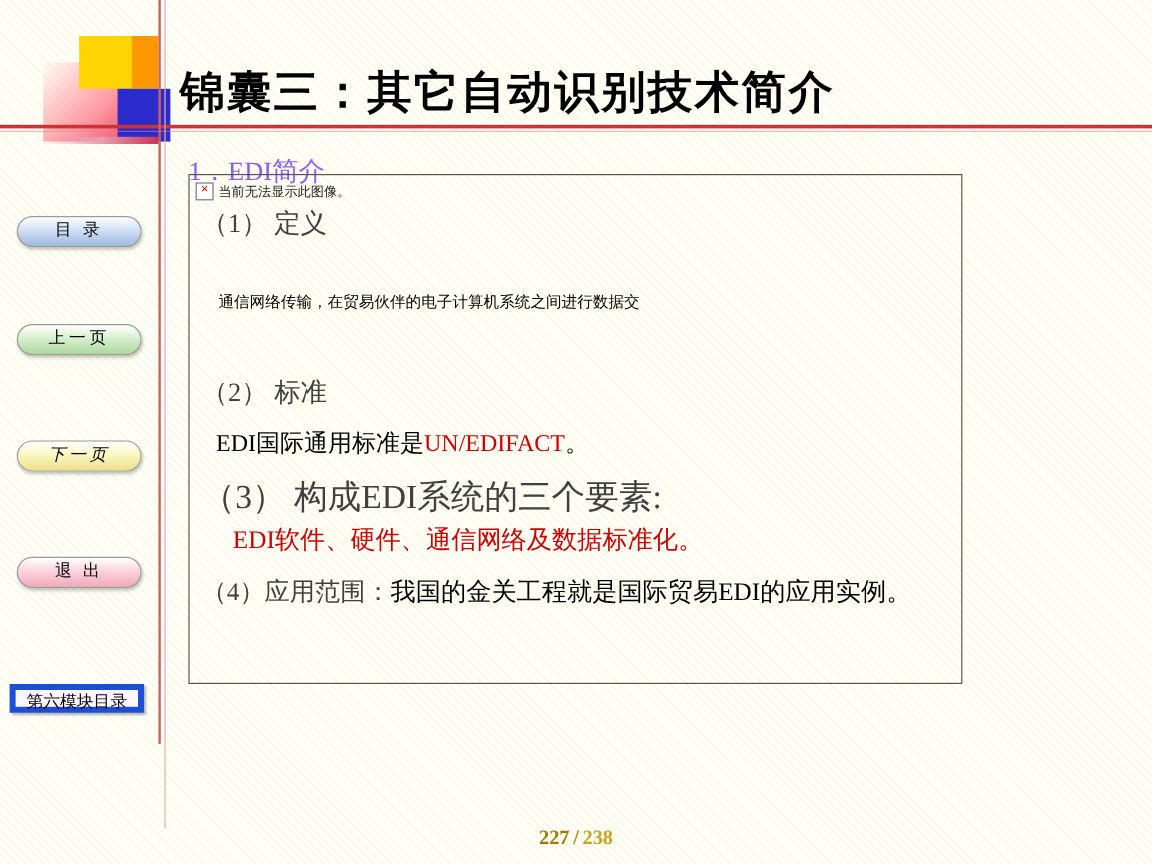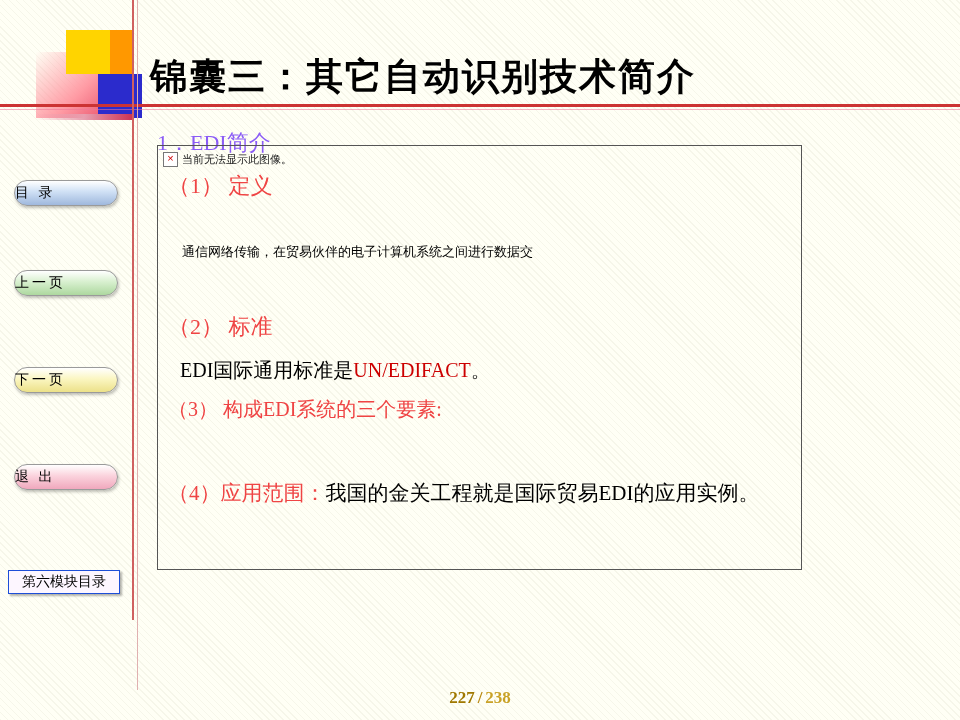--- a/index.html
+++ b/index.html
@@ -158,73 +158,75 @@
   }
 
   
   .line {
     position: absolute;
     font-size: 21px;
     color: #000;
     white-space: nowrap;
     line-height: 1.25;
   }
-  .blue { color: #ef4444; }
+  .blue { color: #404040; }
   .red  { color: #cc0000; }
 
   .l-def      { left: 168px; top: 172px; font-size: 22px; }
   .l-p1       { left: 166px; top: 212px; font-size: 20px; }
   .l-p2       { left: 182px; top: 244px; font-size: 13px; }
   .l-p3       { left: 182px; top: 276px; font-size: 20px; }
   .l-std      { left: 168px; top: 313px; font-size: 22px; }
   .l-stdval   { left: 180px; top: 358px; font-size: 20px; }
-  .l-three    { left: 168px; top: 397px; font-size: 20px; text-align: right; }
+  .l-three    { left: 168px; top: 397px; font-size: 28px; text-align: right; }
   .l-threeval { left: 194px; top: 437px; font-size: 21px; }
   .l-apply    { left: 168px; top: 480px; font-size: 21px; }
 
   
   .navbtn {
     position: absolute;
     left: 14px;
     width: 104px;
     height: 26px;
     border-radius: 13px;
     border: 1px solid #9a9a9a;
     box-sizing: border-box;
     font-family: "Liberation Serif", serif;
     font-size: 14px;
     color: #000;
+    text-align: center;
     line-height: 24px;
     letter-spacing: 3px;
     box-shadow: 1px 2px 3px rgba(0,0,0,0.25);
   }
   .nav-catalog {
     top: 180px;
     background: linear-gradient(180deg, #ffffff 0%, #cfe0f5 45%, #9fb8dd 100%);
   }
   .nav-prev {
     top: 270px;
     background: linear-gradient(180deg, #ffffff 0%, #d8f0cf 45%, #add89f 100%);
   }
   .nav-next {
     top: 367px;
     background: linear-gradient(180deg, #ffffff 0%, #fbf6c2 45%, #ece189 100%);
+    font-style: italic;
   }
   .nav-exit {
     top: 464px;
     background: linear-gradient(180deg, #ffffff 0%, #fbd3dd 45%, #f0a8bd 100%);
   }
 
   .module-btn {
     position: absolute;
     left: 8px;
     top: 570px;
     width: 112px;
     height: 24px;
-    border: 1px solid #1d4ed8;
+    border: 5px solid #1d4ed8;
     background: #fdf6ff;
     box-sizing: border-box;
     font-size: 14px;
     color: #000;
     text-align: center;
     line-height: 22px;
     font-family: "Liberation Serif", serif;
     box-shadow: 2px 2px 2px rgba(0,0,0,0.3);
   }
 
@@ -275,20 +277,21 @@
     <div class="x-text">当前无法显示此图像。</div>
   </div>
 
   <div class="line blue l-def">（1） 定义</div>
   <div class="line l-p2">通信网络传输，在贸易伙伴的电子计算机系统之间进行数据交</div>
 
   <div class="line blue l-std">（2） 标准</div>
   <div class="line l-stdval"><span>EDI国际通用标准是</span><span class="red">UN/EDIFACT</span><span>。</span></div>
 
   <div class="line blue l-three"><span>（3） 构成</span><span>EDI</span><span>系统的三个要素:</span></div>
+  <div class="line red l-threeval">EDI软件、硬件、通信网络及数据标准化。</div>
 
   <div class="line l-apply"><span class="blue">（4）应用范围：</span><span>我国的金关工程就是国际贸易EDI的应用实例。</span></div>
 
   <div class="navbtn nav-catalog">目 录</div>
   <div class="navbtn nav-prev">上一页</div>
   <div class="navbtn nav-next">下一页</div>
   <div class="navbtn nav-exit">退 出</div>
   <div class="module-btn">第六模块目录</div>
 
   <div class="pagenum"><span class="cur">227</span><span class="sep">/</span><span class="tot">238</span></div>

